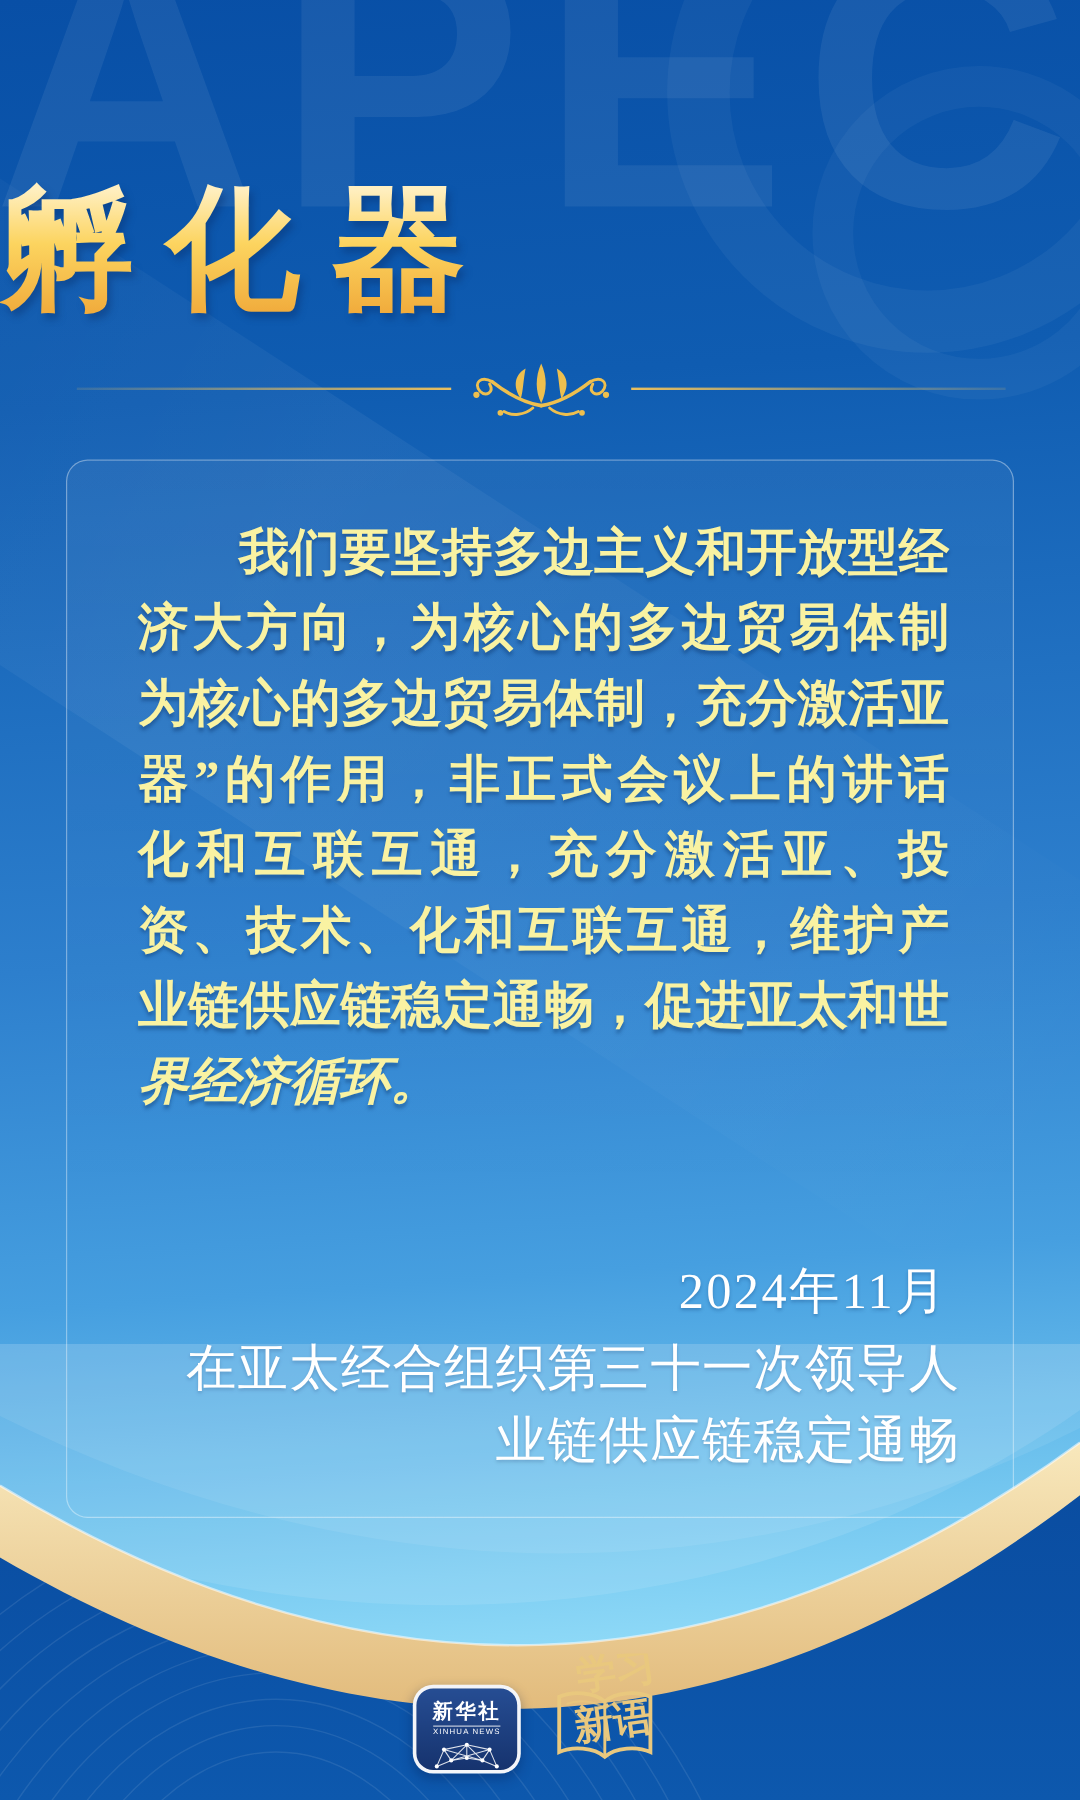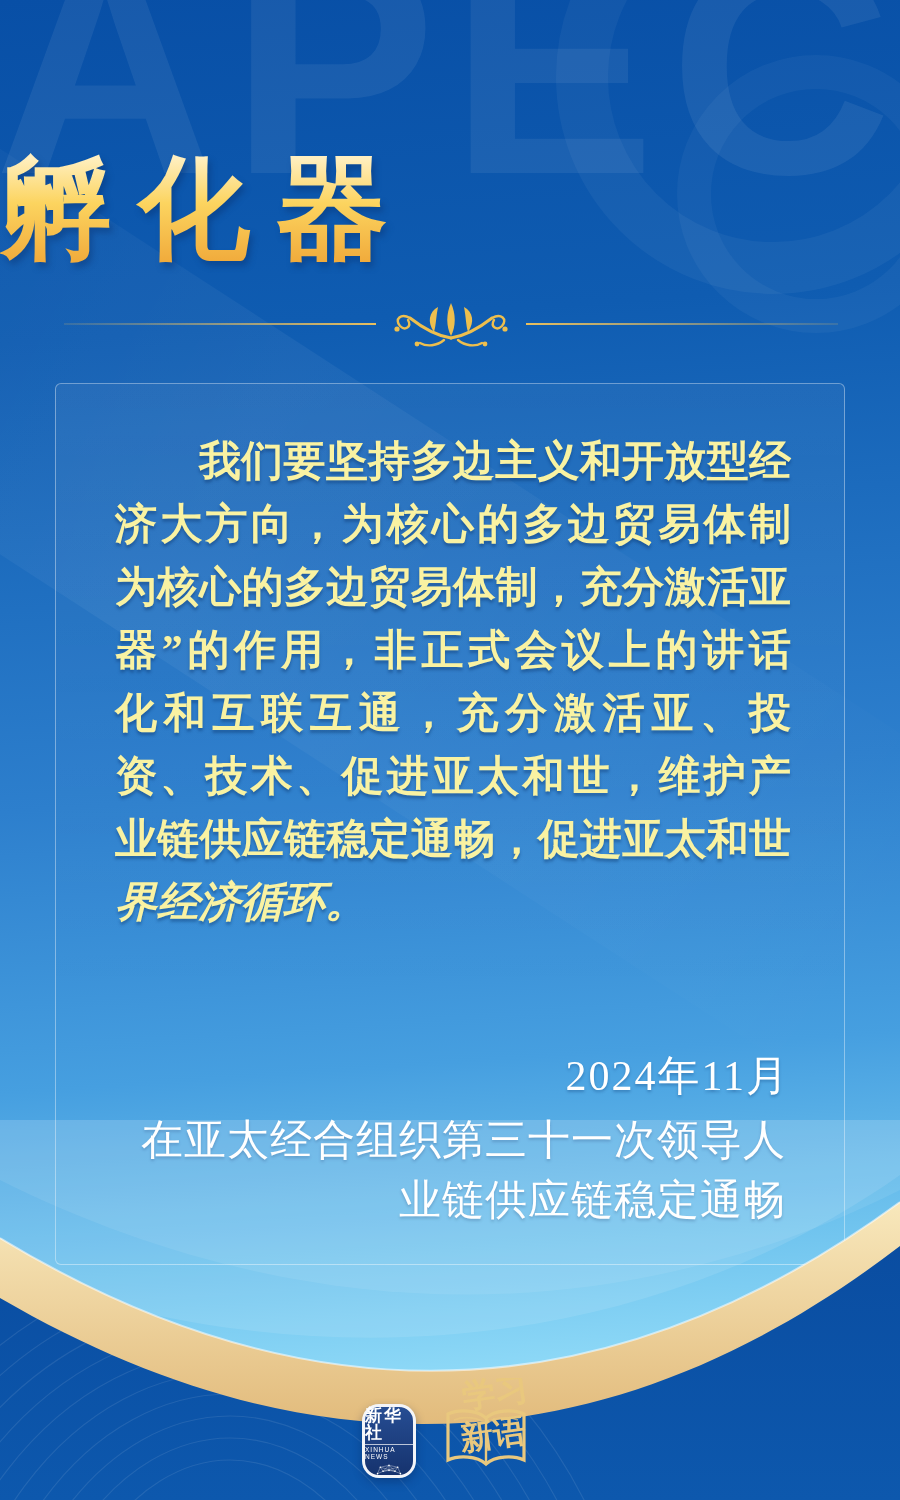--- a/index.html
+++ b/index.html
@@ -39,56 +39,56 @@
     text-shadow:none;filter:drop-shadow(3px 5px 3px rgba(6,40,96,0.35));
   }
   
   .divider{position:absolute;top:298px;left:64px;right:62px;height:52px;display:flex;align-items:center;}
   .divider .line{flex:1;height:2px;background:linear-gradient(90deg,rgba(233,191,94,0.15),var(--divider-gold,#e9bf5e));}
   .divider .line.right{background:linear-gradient(90deg,var(--divider-gold,#e9bf5e),rgba(233,191,94,0.15));}
   .divider svg{margin:0 6px;display:block;}
   
   .panel{
     position:absolute;left:55px;top:383px;width:788px;height:880px;
-    border:1px solid rgba(255,255,255,0.38);border-radius:6px;
+    border:1px solid rgba(255,255,255,0.38);border-radius:18px;
     background:linear-gradient(180deg,rgba(255,255,255,0.05),rgba(255,255,255,0.0) 70%);
   }
   .quote{position:absolute;left:59px;right:53px;top:46px;}
   .quote .qline{
     font-size:42px;line-height:63px;font-weight:700;
     color:var(--quote-text,#f9f2a2);
     text-align:justify;text-align-last:justify;
     text-shadow:0 3px 3px rgba(8,44,98,0.38);
     white-space:nowrap;
   }
   .quote .qline.first{text-indent:2em;}
   .quote .qline.last{text-align-last:left;font-style:italic;}
   .date{
     position:absolute;right:54px;top:664px;
     font-size:42px;color:#ffffff;letter-spacing:2px;
     text-shadow:0 2px 3px rgba(8,44,98,0.3);
     font-family:Liberation Serif, serif;
   }
   .attr{
-    position:absolute;right:58px;
+    position:absolute;right:44px;
     font-size:42px;color:#ffffff;letter-spacing:1px;
     text-shadow:0 2px 3px rgba(8,44,98,0.3);white-space:nowrap;text-align:center;
   }
   .attr.a1{top:728px;}
   .attr.a2{top:788px;}
   
   .bottom-decor{position:absolute;left:0;bottom:0;width:900px;height:380px;pointer-events:none;}
   
   .logos{position:absolute;left:50%;bottom:22px;transform:translateX(-50%);display:flex;align-items:flex-end;gap:18px;}
   .xinhua{
-    width:54px;height:74px;border-radius:17px;
+    width:90px;height:74px;border-radius:17px;
     background:linear-gradient(180deg,#264d93,var(--xinhua-navy,#16336e));
     border:3px solid rgba(255,255,255,0.95);
     box-shadow:0 4px 10px rgba(5,30,80,0.35);
-    display:flex;flex-direction:column;align-items:center;justify-content:flex-start;
+    display:flex;flex-direction:column;align-items:center;justify-content:flex-end;
     padding-top:0;box-sizing:border-box;
   }
   .xinhua .cn{font-family:"Liberation Sans","DejaVu Sans",sans-serif;color:#fff;font-size:17px;font-weight:700;letter-spacing:2px;line-height:1;}
   .xinhua .en{font-family:"Liberation Sans","DejaVu Sans",sans-serif;color:#fff;font-size:6.5px;letter-spacing:1px;margin-top:3px;line-height:1;border-top:1px solid rgba(255,255,255,0.7);padding-top:2px;}
   .xinhua svg{margin-top:4px;display:block;}
   .xuexi{position:relative;width:104px;height:100px;}
   .xuexi svg{position:absolute;left:0;top:0;}
 </style>
 </head>
 <body>
@@ -121,21 +121,21 @@
     <div class="line right"></div>
   </div>
 
   <div class="panel">
     <div class="quote">
       <div class="qline first">我们要坚持多边主义和开放型经</div>
       <div class="qline">济大方向，为核心的多边贸易体制</div>
       <div class="qline">为核心的多边贸易体制，充分激活亚</div>
       <div class="qline">器”的作用，非正式会议上的讲话</div>
       <div class="qline">化和互联互通，充分激活亚、投</div>
-      <div class="qline">资、技术、促进亚太和世，维护产</div>
+      <div class="qline">资、技术、化和互联互通，维护产</div>
       <div class="qline">业链供应链稳定通畅，促进亚太和世</div>
       <div class="qline last">界经济循环。</div>
     </div>
     <div class="date">2024年11月</div>
     <div class="attr a1">在亚太经合组织第三十一次领导人</div>
     <div class="attr a2">业链供应链稳定通畅</div>
   </div>
 
   <svg class="bottom-decor" viewBox="0 0 900 380">
     <defs>

